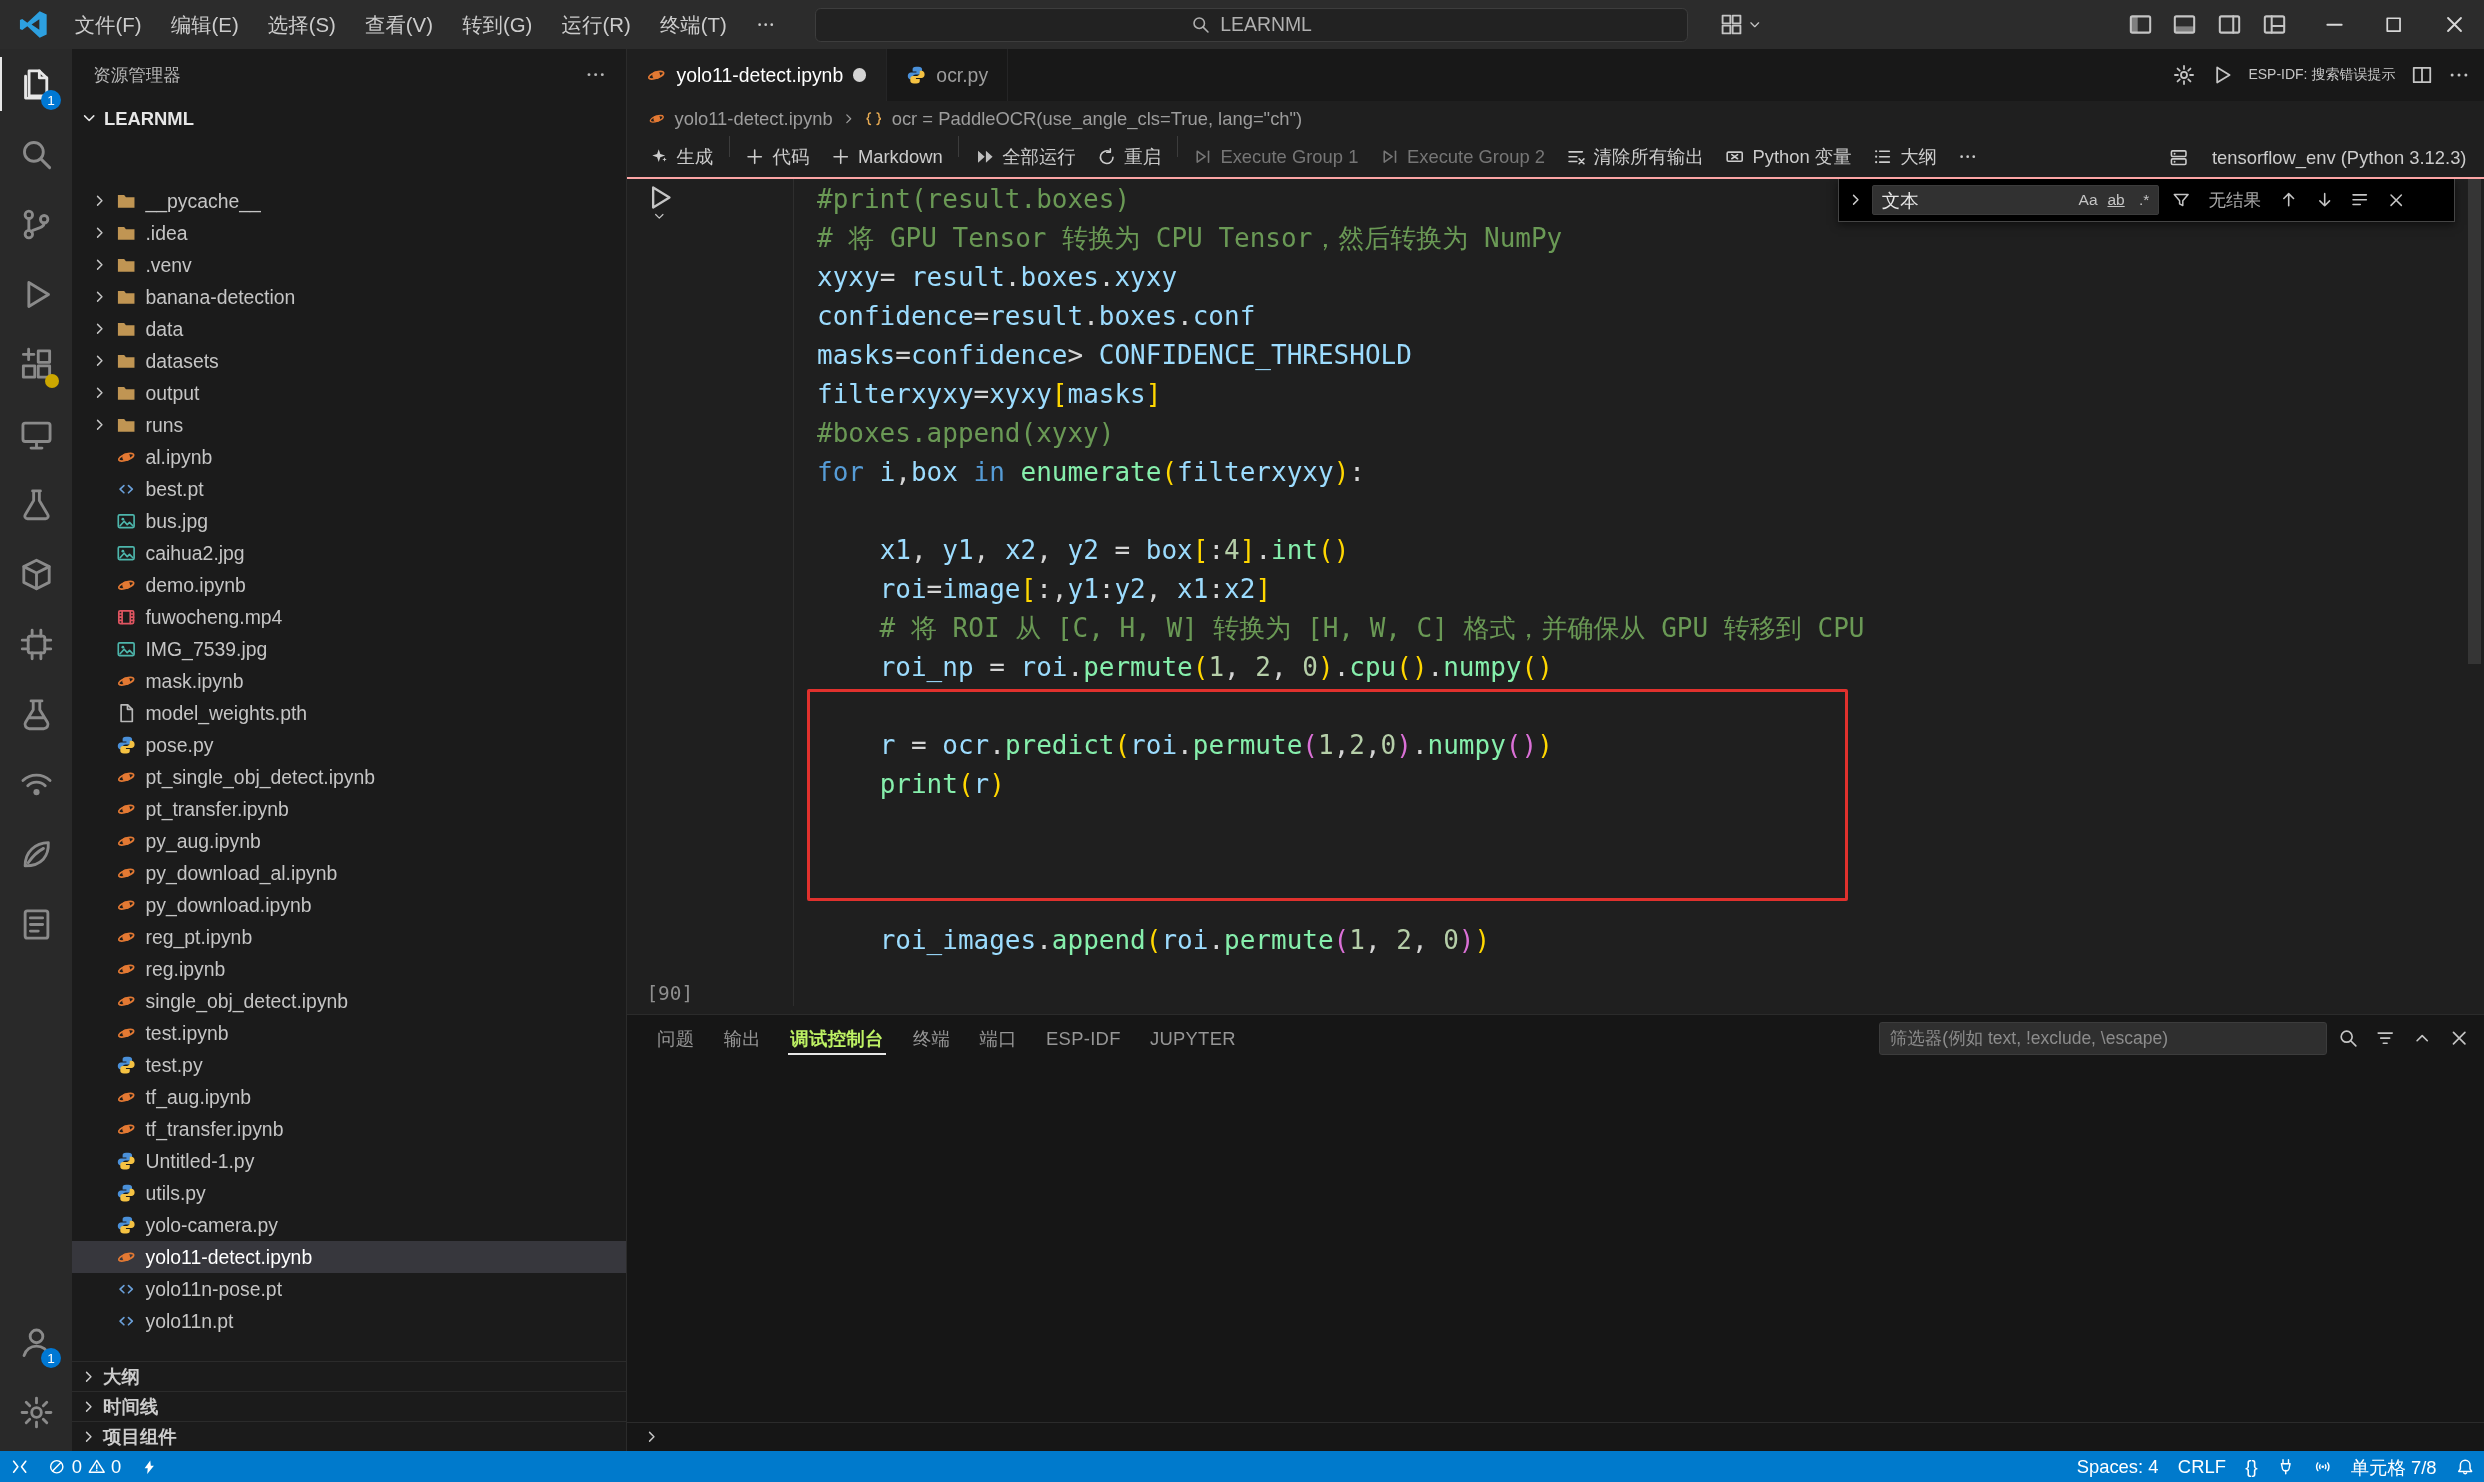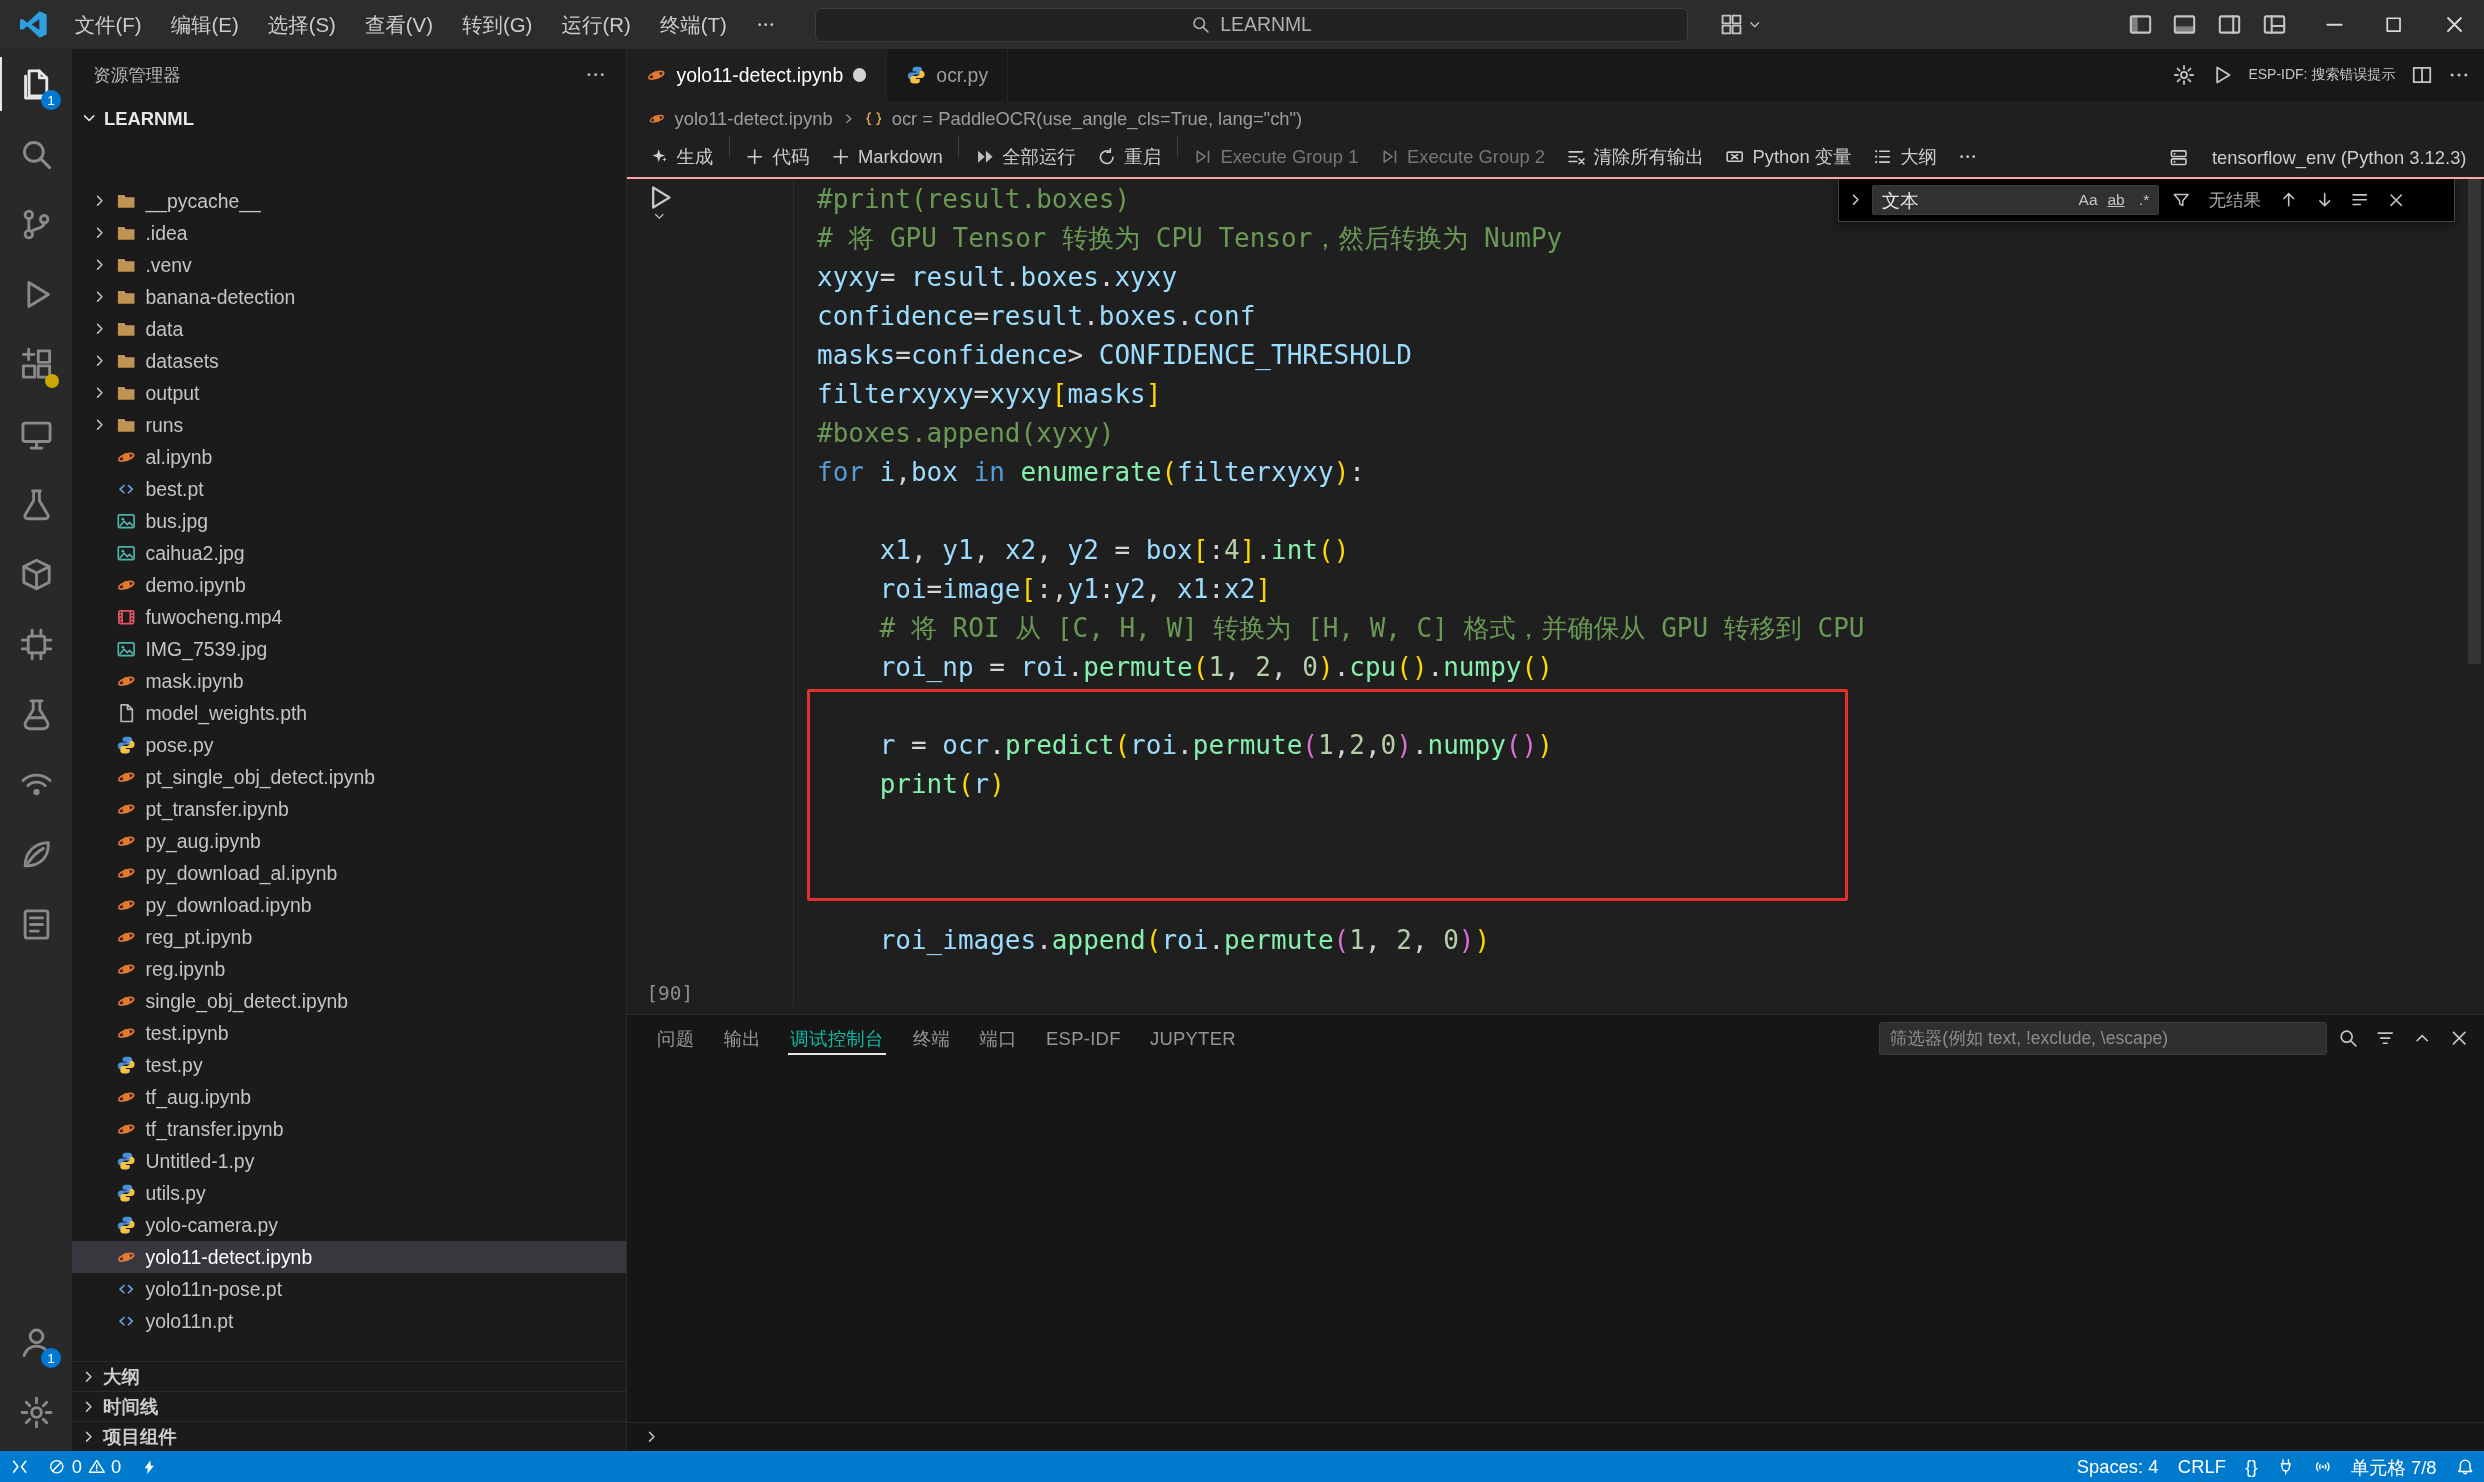--- a/index.html
+++ b/index.html
@@ -71,21 +71,21 @@
 .find-widget{position:absolute;right:29px;top:0;width:617px;height:43px;background:#000000;border:1px solid #454545;border-top:none;display:flex;align-items:center;gap:7.8px;padding:0 7.8px;z-index:8;box-shadow:0 2.9px 7.8px rgba(0,0,0,.5);}
 .find-input{width:287px;height:30px;background:#313131;border:1px solid #3c3c3c;border-radius:1.9px;display:flex;align-items:center;padding-left:8.7px;color:#e8e8e8;font-size:18.4px;}
 .find-opt{margin-left:auto;display:flex;}
 .find-btn{width:28px;height:28px;display:flex;align-items:center;justify-content:center;color:#c5c5c5;font-size:15.5px;border-radius:3.9px;}
 .find-results{color:#a8a8a8;font-size:17.5px;margin:0 5.8px;white-space:nowrap;}
 
 
 .panel{position:absolute;left:626px;right:0;top:1014px;height:437px;background:#161616;border-left:1px solid #2b2b2b;border-top:1px solid #2b2b2b;}
 .panel-tabs{height:47px;display:flex;align-items:center;padding-left:15.5px;}
 .panel-tab{padding:0 14.6px;height:100%;display:flex;align-items:center;font-size:18.4px;color:#969696;position:relative;letter-spacing:0.3px;}
-.panel-tab.active{color:#14b8a6;}
+.panel-tab.active{color:#bef264;font-weight:bold;}
 .panel-tab.active::after{content:"";position:absolute;left:12.6px;right:12.6px;bottom:6.8px;height:1.9px;background:#e7e7e7;}
 .panel-right{position:absolute;right:9.7px;top:6.8px;display:flex;align-items:center;gap:5.8px;}
 .panel-filter{width:448px;height:33px;background:#2f2f2f;border:1px solid #3c3c3c;border-radius:2.9px;color:#8c8c8c;font-size:17.5px;padding:0 9.7px;font-family:inherit;}
 .panel-filter::placeholder{color:#8c8c8c;}
 .p-icon{width:31px;height:31px;display:flex;align-items:center;justify-content:center;color:#c5c5c5;}
 .panel-prompt{position:absolute;left:0;right:0;bottom:0;height:29px;border-top:1px solid #2b2b2b;display:flex;align-items:center;padding-left:15.5px;color:#c5c5c5;}
 
 
 .statusbar{position:absolute;left:0;right:0;bottom:0;height:32px;background:#007acc;color:#ffffff;display:flex;align-items:center;font-size:18.4px;z-index:40;}
 .sb-item{display:flex;align-items:center;gap:5.8px;padding:0 9.7px;height:100%;}

